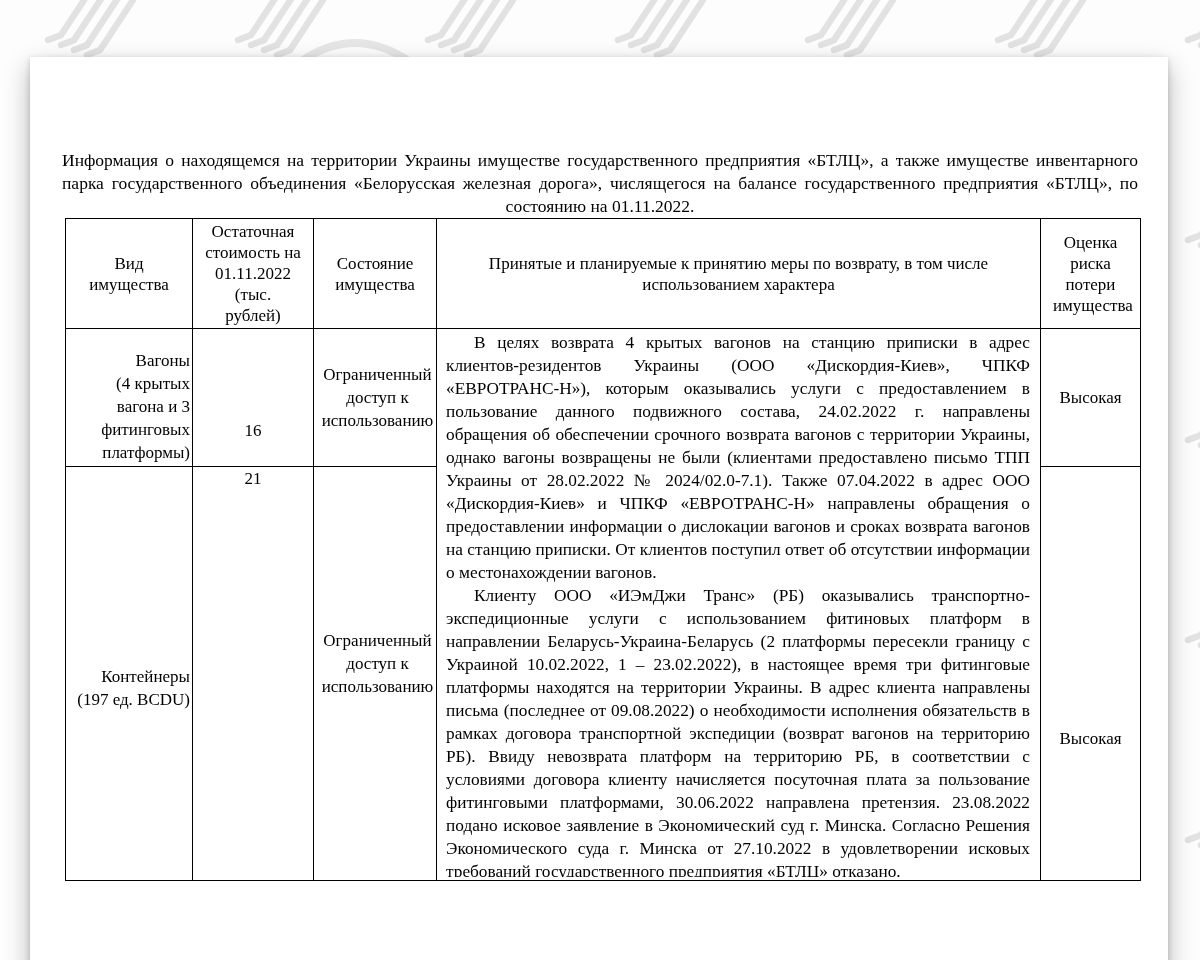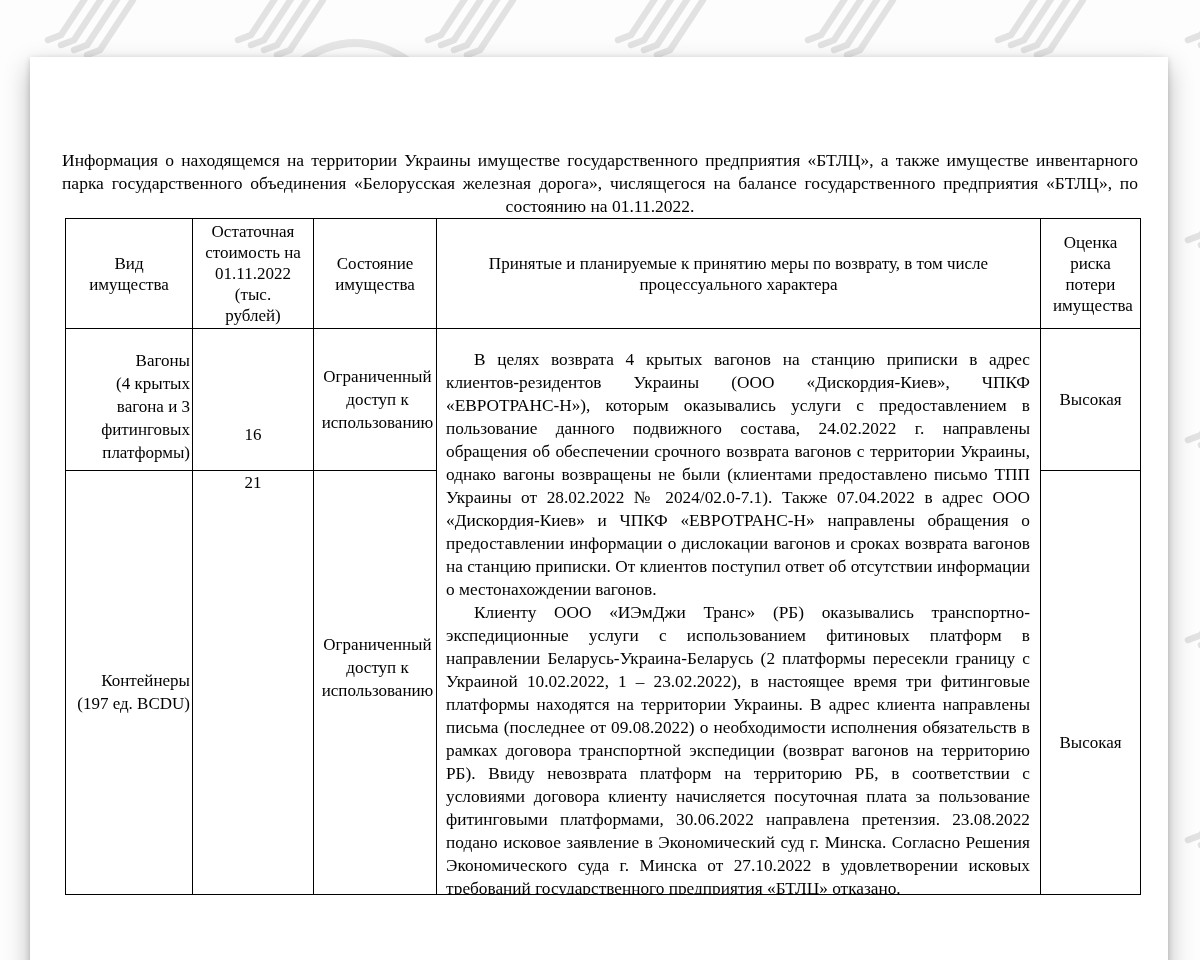--- a/index.html
+++ b/index.html
@@ -64,21 +64,21 @@
   tr.row-1 td.c-cond { vertical-align: middle; }
   tr.row-1 td.c-risk { vertical-align: middle; }
 
   tr.row-2 .off-type { margin-top: 178px; }
   tr.row-2 .off-val  { }
   tr.row-2 .off-cond { margin-top: 160px; }
   tr.row-2 .off-risk { margin-top: 260px; }
 
   td.c-measures {
     border-bottom: none;
-    padding: 19px 10px 0 9px;
+    padding: 2px 10px 0 9px;
   }
   .measures-clip {
     height: 546px;
     overflow: hidden;
   }
   .measures-clip p {
     text-align: justify;
     text-indent: 28px;
     font-size: 17.3px;
     line-height: 23px;
@@ -121,21 +121,21 @@
 
       <tbody>
           <tr class="hdr">
         <td>Вид имущества</td>
         <td class="prewrap">Остаточная
 стоимость на
 01.11.2022
 (тыс. рублей)</td>
         <td class="prewrap">Состояние
 имущества</td>
-        <td>Принятые и планируемые к принятию меры по возврату, в том числе процессуального характера</td>
+        <td>Принятые и планируемые к принятию меры по возврату, в том числе использованием характера</td>
         <td class="prewrap">Оценка
 риска
 потери
 имущества</td>
       </tr>
 
       <tr class="row-1">
         <td class="c-type prewrap">Вагоны
 (4 крытых
 вагона и 3

